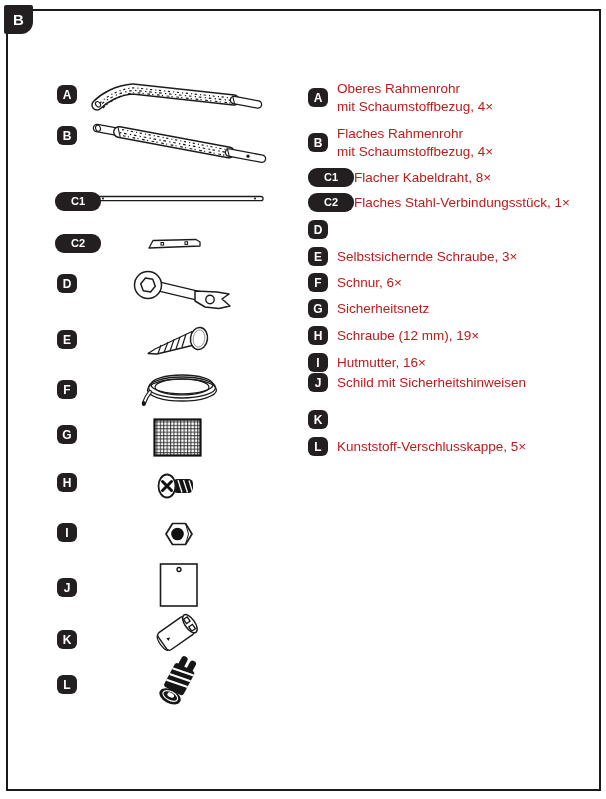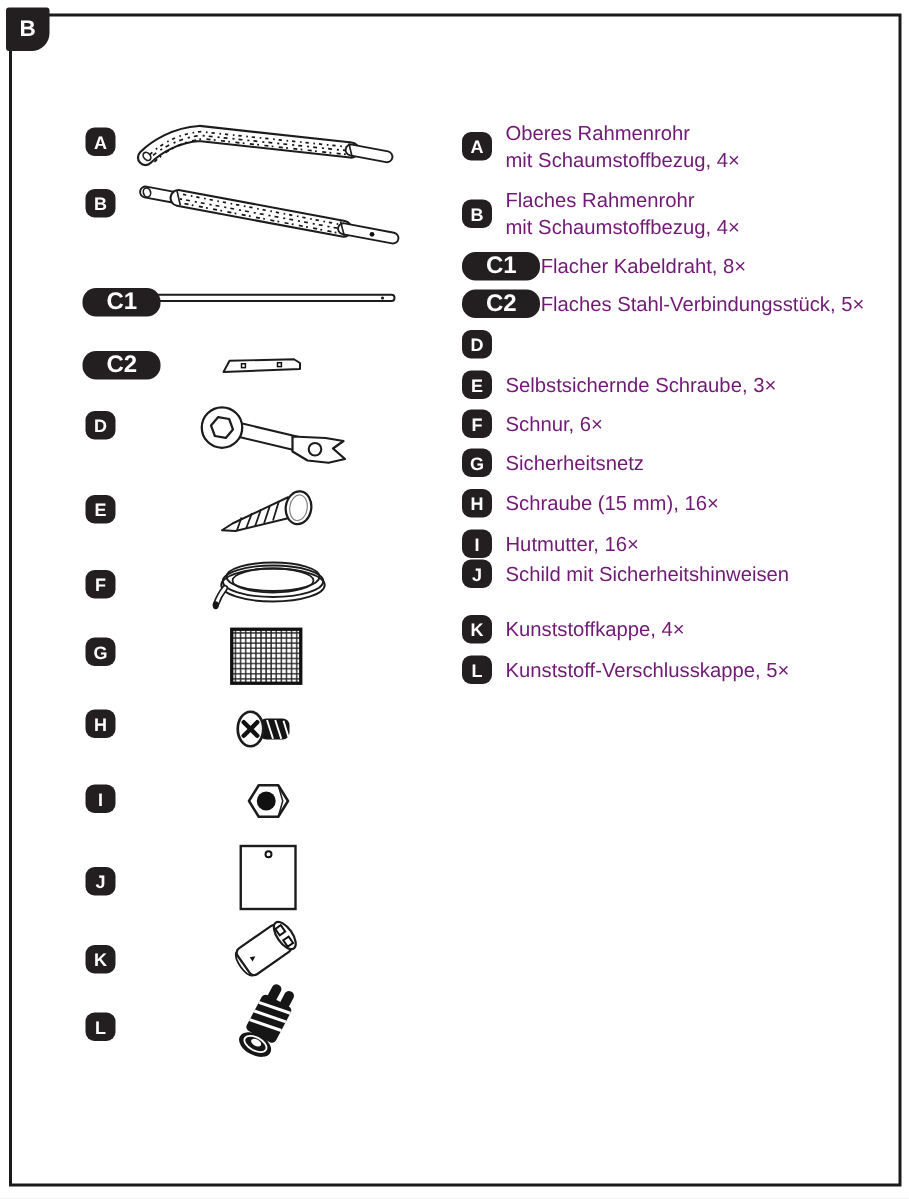--- a/index.html
+++ b/index.html
@@ -6,26 +6,26 @@
   .canvas{position:relative;width:606px;height:799px;background:#ffffff;overflow:hidden;
           font-family:"Liberation Sans", sans-serif;color:#272324;}
   .page-frame{position:absolute;left:6px;top:9px;width:595px;height:782px;
               border:2px solid #1a1a1a;box-sizing:border-box;background:#fff;}
   .section-tab{position:absolute;left:4px;top:5px;width:29px;height:29px;background:#231f20;
                border-radius:2px 2px 12px 2px;color:#fff;font-weight:bold;font-size:15px;
                display:flex;align-items:center;justify-content:center;z-index:3;}
   .pbadge{background:#231f20;color:#ffffff;font-weight:bold;font-size:12px;
           height:19px;min-width:20px;padding:0 3px;border-radius:6px;box-sizing:border-box;
           display:inline-flex;align-items:center;justify-content:center;line-height:1;}
-  .pbadge.w{border-radius:9px;font-size:16px;padding:0 16px;}
+  .pbadge.w{border-radius:9px;font-size:11px;padding:0 16px;}
   .abs{position:absolute;z-index:2;}
   .illo{position:absolute;z-index:1;}
   .legend-row{position:absolute;left:308px;width:292px;display:flex;align-items:center;z-index:2;}
   .bcell{flex:0 0 29px;display:flex;}
-  .ltext{font-size:13.5px;line-height:17.5px;color:#701a75;}
+  .ltext{font-size:13.5px;line-height:17.5px;color:#b91c1c;}
   .ltext .l1,.ltext .l2{display:block;}
   .ltext .l2:empty{display:none;}
   svg{display:block;}
 </style>
 </head>
 <body>
 
 <div class="canvas">
   <div class="page-frame"></div>
   <div class="section-tab">
@@ -186,21 +186,21 @@
       </span>
     <span class="ltext">
         <span class="l1">Flacher Kabeldraht, 8×</span>
       </span>
   </div>
   <div class="legend-row" style="top:193px">
     <span class="bcell">
         <span class="pbadge w">C2</span>
       </span>
     <span class="ltext">
-        <span class="l1">Flaches Stahl-Verbindungsstück, 5×</span>
+        <span class="l1">Flaches Stahl-Verbindungsstück, 1×</span>
       </span>
   </div>
   <div class="legend-row" style="top:220px">
     <span class="bcell">
         <span class="pbadge">D</span>
       </span>
   </div>
   <div class="legend-row" style="top:247px">
     <span class="bcell">
         <span class="pbadge">E</span>
@@ -223,21 +223,21 @@
       </span>
     <span class="ltext">
         <span class="l1">Sicherheitsnetz</span>
       </span>
   </div>
   <div class="legend-row" style="top:326px">
     <span class="bcell">
         <span class="pbadge">H</span>
       </span>
     <span class="ltext">
-        <span class="l1">Schraube (15 mm), 16×</span>
+        <span class="l1">Schraube (12 mm), 19×</span>
       </span>
   </div>
   <div class="legend-row" style="top:353px">
     <span class="bcell">
         <span class="pbadge">I</span>
       </span>
     <span class="ltext">
         <span class="l1">Hutmutter, 16×</span>
       </span>
   </div>
@@ -246,23 +246,20 @@
         <span class="pbadge">J</span>
       </span>
     <span class="ltext">
         <span class="l1">Schild mit Sicherheitshinweisen</span>
       </span>
   </div>
   <div class="legend-row" style="top:410px">
     <span class="bcell">
         <span class="pbadge">K</span>
       </span>
-    <span class="ltext">
-        <span class="l1">Kunststoffkappe, 4×</span>
-      </span>
   </div>
   <div class="legend-row" style="top:437px">
     <span class="bcell">
         <span class="pbadge">L</span>
       </span>
     <span class="ltext">
         <span class="l1">Kunststoff-Verschlusskappe, 5×</span>
       </span>
   </div>
 </div>

